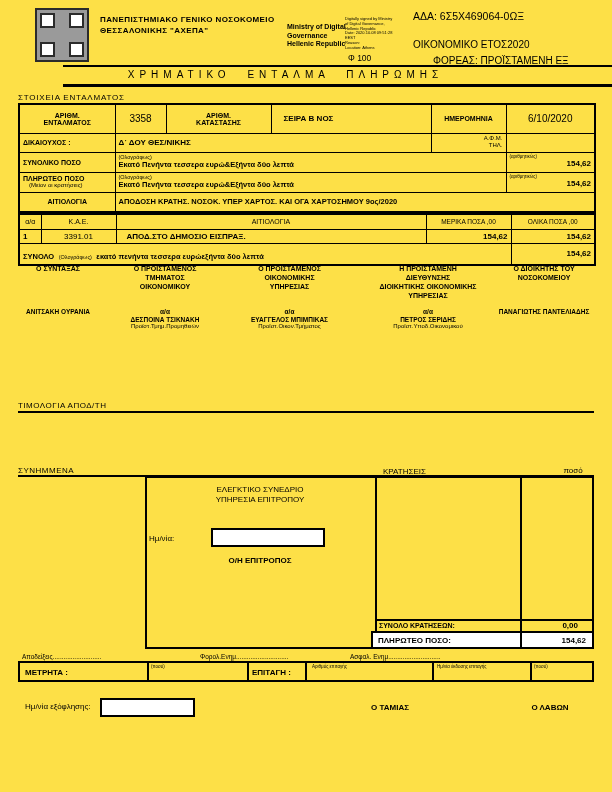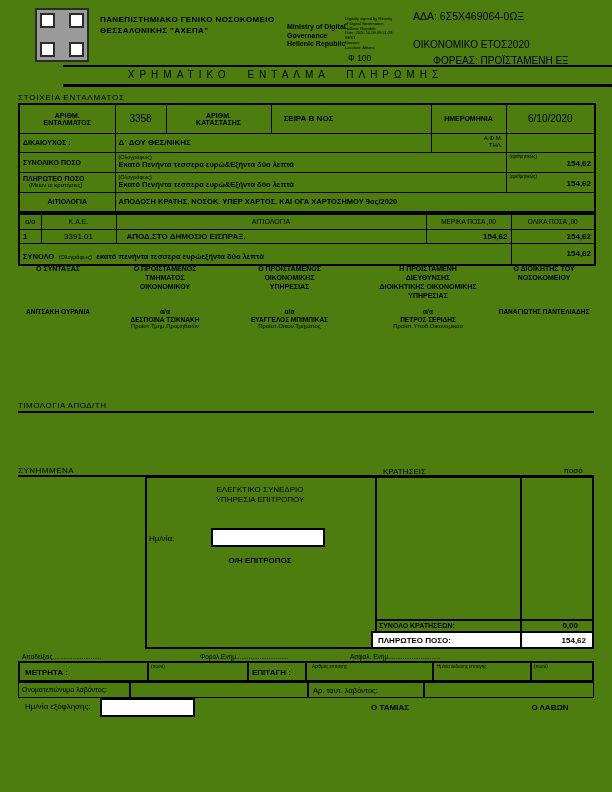--- a/index.html
+++ b/index.html
@@ -1,18 +1,18 @@
 <!DOCTYPE html>
 <html><head>
 <meta charset="utf-8">
 <style>
   * { margin:0; padding:0; box-sizing:border-box; }
   html,body { background:#fff; }
   body { font-family:"Liberation Sans","DejaVu Sans",sans-serif; color:#000; }
-  #page { position:relative; width:612px; height:792px; background:#4d7c0f; overflow:hidden; }
+  #page { position:relative; width:612px; height:792px; background:#fde047; overflow:hidden; }
   .abs { position:absolute; }
   .b { font-weight:bold; }
   .ctr { text-align:center; }
   .r { text-align:right; }
   .pre { white-space:pre-line; }
   .f4  { font-size:4px;  line-height:4.8px; }
   .f45 { font-size:4.5px; line-height:5.5px; }
   .f55 { font-size:5.5px; line-height:6.5px; }
   .f6  { font-size:6px; }
   .f65 { font-size:6.5px; }
@@ -244,26 +244,19 @@
     <div class="vline" style="left:227px"></div>
     <div class="f8 b" style="position:absolute;left:232px;top:5px">ΕΠΙΤΑΓΗ :</div>
     <div class="vline" style="left:285px"></div>
     <div class="f45" style="position:absolute;left:292px;top:1px">Αριθμός επιταγής</div>
     <div class="vline" style="left:412px"></div>
     <div class="f45" style="position:absolute;left:417px;top:1px">Ημ/νία έκδοσης επιταγής</div>
     <div class="vline" style="left:510px"></div>
     <div class="f45" style="position:absolute;left:514px;top:1px">(ποσό)</div>
   </div>
 
-  <div class="abs" style="left:18px;top:682px;width:576px;height:16px;border:1.5px solid #000">
-    <div class="f7" style="position:absolute;left:3px;top:3px">Ονοματεπώνυμο λαβόντος:</div>
-    <div class="vline" style="left:110px"></div>
-    <div class="vline" style="left:288px"></div>
-    <div class="f75" style="position:absolute;left:294px;top:3px">Αρ. ταυτ. λαβόντος:</div>
-    <div class="vline" style="left:404px"></div>
-  </div>
 
   <div class="abs f8" style="left:25px;top:702px">Ημ/νία εξόφλησης:</div>
   <div class="abs" style="left:100px;top:698px;width:95px;height:19px;border:2.5px solid #000;background:#fff"></div>
   <div class="abs f8 b ctr" style="left:340px;top:703px;width:100px">Ο ΤΑΜΙΑΣ</div>
   <div class="abs f8 b ctr" style="left:498px;top:703px;width:104px">Ο ΛΑΒΩΝ</div>
 
 </div>
 
 </body></html>

